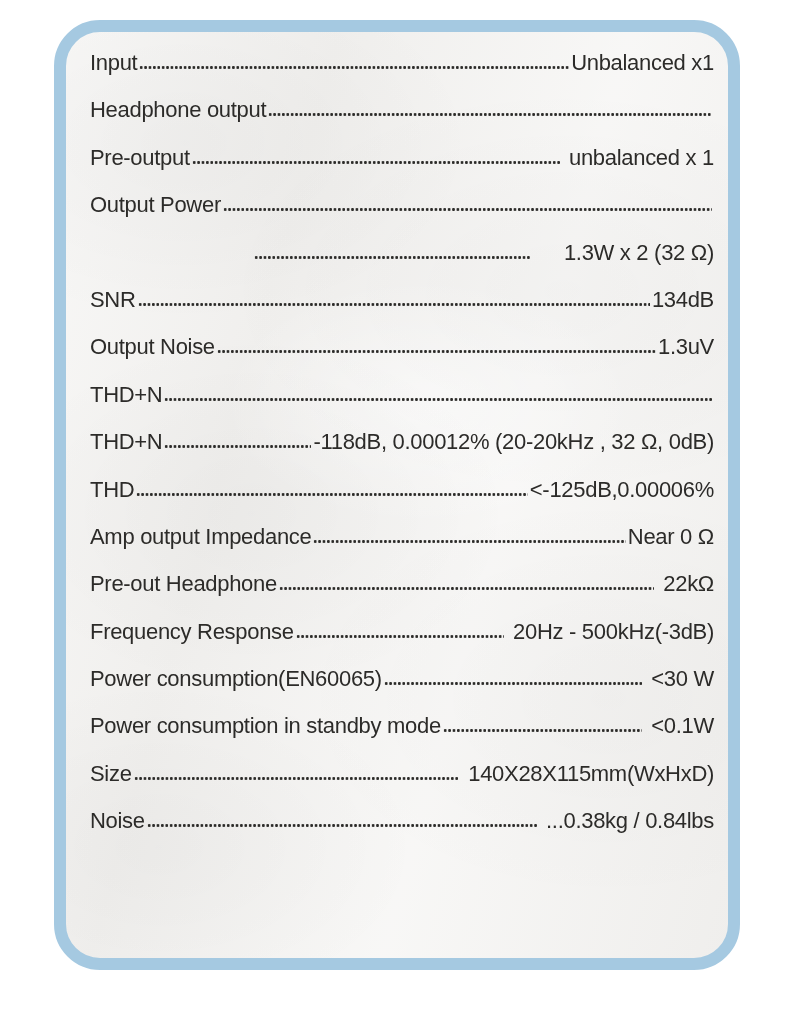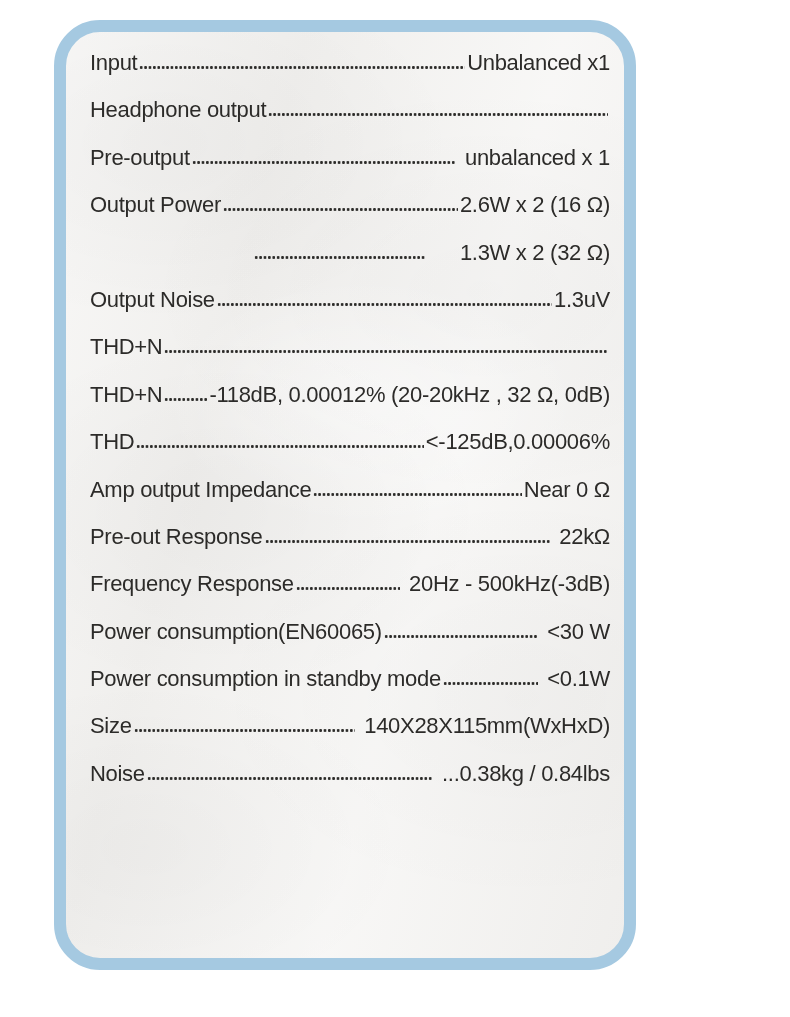--- a/index.html
+++ b/index.html
@@ -15,21 +15,21 @@
     height: 1017px;
     position: relative;
     overflow: hidden;
     background: var(--page-bg);
     font-family: "Liberation Sans", sans-serif;
   }
   .spec-card {
     position: absolute;
     left: 54px;
     top: 20px;
-    width: 582px;
+    width: 686px;
     height: 950px;
     border: 12px solid var(--card-border);
     border-radius: 46px;
     background-color: var(--card-bg);
     
     background-image:
       radial-gradient(420px 260px at 18% 12%, rgba(0,0,0,0.030), rgba(0,0,0,0) 70%),
       radial-gradient(500px 300px at 75% 28%, rgba(0,0,0,0.022), rgba(0,0,0,0) 70%),
       radial-gradient(380px 260px at 28% 52%, rgba(0,0,0,0.026), rgba(0,0,0,0) 70%),
       radial-gradient(460px 300px at 82% 72%, rgba(0,0,0,0.020), rgba(0,0,0,0) 70%),
@@ -81,29 +81,33 @@
 
   <div class="row gap">
     <span class="label">Pre-output</span>
     <span class="dots"></span>
     <span class="value">unbalanced x 1</span>
   </div>
 
   <div class="row">
     <span class="label">Output Power</span>
     <span class="dots"></span>
-    <span class="value">2.6W x 2 (16 Ω)</span>
   </div>
 
   <div class="row indent">
     <span class="label"></span>
     <span class="dots"></span>
     <span class="value">1.3W x 2 (32 Ω)</span>
   </div>
 
+  <div class="row">
+    <span class="label">SNR</span>
+    <span class="dots"></span>
+    <span class="value">134dB</span>
+  </div>
 
   <div class="row">
     <span class="label">Output Noise</span>
     <span class="dots"></span>
     <span class="value">1.3uV</span>
   </div>
 
   <div class="row gap">
     <span class="label">THD+N</span>
     <span class="dots"></span>
@@ -122,21 +126,21 @@
   </div>
 
 
   <div class="row">
     <span class="label">Amp output Impedance</span>
     <span class="dots"></span>
     <span class="value">Near 0 Ω</span>
   </div>
 
   <div class="row gap">
-    <span class="label">Pre-out Response</span>
+    <span class="label">Pre-out Headphone</span>
     <span class="dots"></span>
     <span class="value">22kΩ</span>
   </div>
 
   <div class="row gap">
     <span class="label">Frequency Response</span>
     <span class="dots"></span>
     <span class="value">20Hz - 500kHz(-3dB)</span>
   </div>
 

